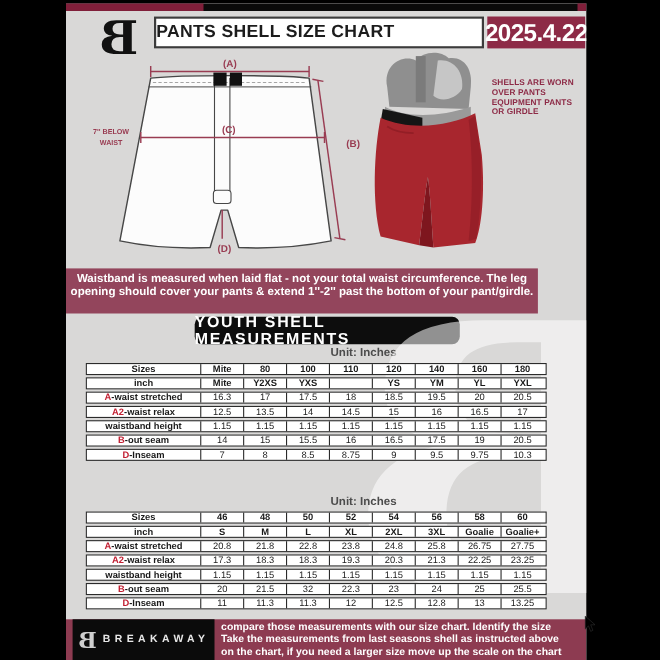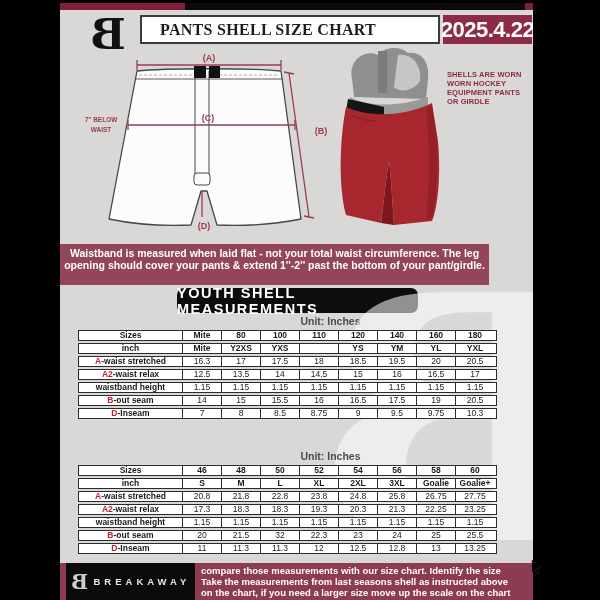--- a/index.html
+++ b/index.html
@@ -12,21 +12,21 @@
   .topstrip{position:absolute;left:0;top:0;width:473px;height:7px;background:#0a0a0a;}
   .topstrip .m1{position:absolute;left:0;top:0;width:125px;height:7px;background:#801f3a;}
   .topstrip .m2{position:absolute;left:465px;top:0;width:8px;height:7px;background:#801f3a;}
 
   
   .header{position:absolute;left:0;top:7px;width:473px;height:40px;}
   .brandmark{position:absolute;left:26px;top:2px;width:44px;height:46px;color:#111;
     font-family:"DejaVu Serif",serif;font-weight:bold;font-size:42px;line-height:46px;
     transform:scaleX(-1);text-align:center;}
   .titlebox{position:absolute;left:80px;top:5px;width:300px;height:29px;background:#fff;
-    border:2px solid #3c3c3c;display:flex;align-items:center;padding-left:18px;font-family:Liberation Serif, serif;}
+    border:2px solid #3c3c3c;display:flex;align-items:center;}
   .titlebox span{font-size:16px;font-weight:600;color:#1c1c1c;letter-spacing:.3px;}
   .datebox{position:absolute;left:383px;top:5px;width:89px;height:29px;background:#8d2a46;
     display:flex;align-items:center;justify-content:center;}
   .datebox span{color:#fff;font-weight:bold;font-size:22px;letter-spacing:-.5px;}
 
   
   .diagram{position:absolute;left:0;top:42px;width:473px;height:200px;}
   .lineart{position:absolute;left:5px;top:0;}
   .photo{position:absolute;left:278px;top:0;}
   .photonote{position:absolute;left:387px;top:25px;width:84px;color:#8d2a46;
@@ -144,21 +144,21 @@
         <path d="M12 52 C30 62 60 62 90 52 L90 64 C60 74 30 72 12 62 Z" fill="#9a9a9a"></path>
         <path d="M10 54 L46 62 L46 76 L8 66 Z" fill="#151515"></path>
         <path d="M8 62 C35 74 70 70 94 58 L100 96 C103 130 100 162 94 176 L56 180 C54 150 53 130 51 116 C48 132 46 156 43 178 L8 170 C0 140 2 92 8 62 Z" fill="#a8262e"></path>
         <path d="M51 116 C48 132 46 156 43 178 L56 180 C54 150 53 130 51 116 Z" fill="#7e161e"></path>
         <path d="M88 64 L94 60 L99 96 C100 120 99 150 95 172 L88 174 C92 140 92 96 88 64 Z" fill="#8c1b24" opacity="0.6"></path>
         <path d="M14 70 C20 74 30 76 38 76" stroke="#7e161e" stroke-width="1.5" fill="none" opacity="0.5"></path>
       </svg>
 
       <div class="photonote">
           <div class="ln">SHELLS ARE WORN</div>
-          <div class="ln">WORN HOCKEY</div>
+          <div class="ln">OVER PANTS</div>
           <div class="ln">EQUIPMENT PANTS</div>
           <div class="ln">OR GIRDLE</div>
         </div>
     </div>
 
     <div class="banner">
         <div class="ln">Waistband is measured when laid flat - not your total waist circumference. The leg</div>
         <div class="ln">opening should cover your pants &amp; extend 1''-2'' past the bottom of your pant/girdle.</div>
       </div>
 

